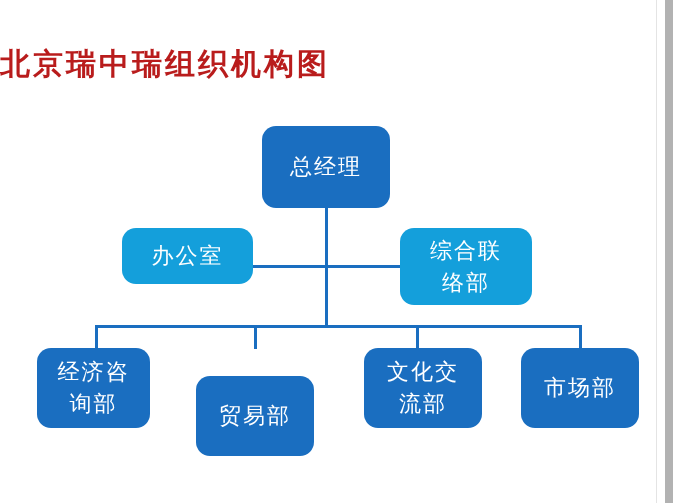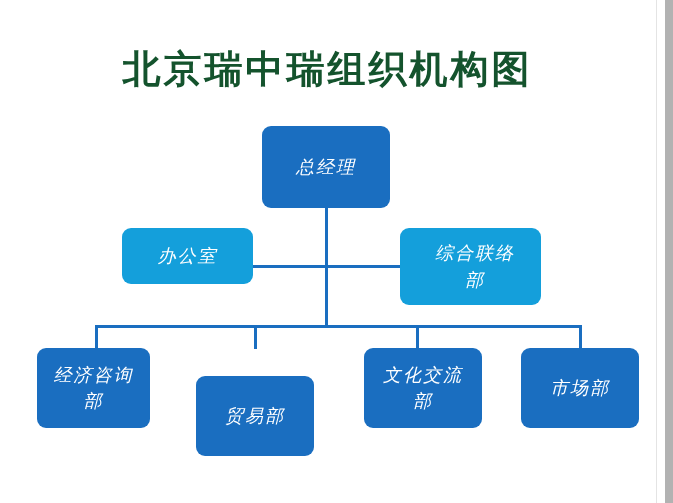--- a/index.html
+++ b/index.html
@@ -11,38 +11,38 @@
   }
   .canvas { position:absolute; left:0; top:0; width:673px; height:503px; }
 
   
   .page-edge-line { position:absolute; top:0; bottom:0; right:16px; width:1px; background:#e4e4e4; }
   .edge-strip { position:absolute; top:0; bottom:0; right:0; width:8px; background:#b2b2b2; }
 
   
   .chart-title {
     position:absolute; left:0; right:18px; top:44px;
-    text-align:center; font-size:38px; font-weight:bold;
-    letter-spacing:3px; color:#14532d;
+    font-size:30px; font-weight:bold;
+    letter-spacing:3px; color:#b91c1c;
   }
 
   
   .node {
-    position:absolute; border-radius:9px;
+    position:absolute; border-radius:14px;
     display:flex; align-items:center; justify-content:center;
-    color:#ffffff; font-size:18px; letter-spacing:2px;
-    text-align:center; line-height:1.45;font-style:italic;
+    color:#ffffff; font-size:22px; letter-spacing:2px;
+    text-align:center; line-height:1.45;
   }
   .node .node-label { max-width:88px; word-break:break-all; }
   .primary   { background:#1a6ec0; }
   .secondary { background:#149fdb; }
 
   #node-root    { left:262px; top:126px; width:128px; height:82px; }
   #node-office  { left:122px; top:228px; width:131px; height:56px; }
-  #node-liaison { left:400px; top:228px; width:132px; height:77px;padding-left:9px; }
+  #node-liaison { left:400px; top:228px; width:132px; height:77px; }
   #node-dept1   { left:37px;  top:348px; width:113px; height:80px; }
   #node-dept2   { left:196px; top:348px; width:118px; height:80px;margin-top:28px; }
   #node-dept3   { left:364px; top:348px; width:118px; height:80px; }
   #node-dept4   { left:521px; top:348px; width:118px; height:80px; }
 
   
   .connector { position:absolute; background:#1a6ec0; }
   .stem        { left:325px; top:208px; width:3px;  height:118px; }
   .assist-line { left:253px; top:265px; width:147px; height:3px; }
   .bus-line    { left:95px;  top:325px; width:487px; height:3px; }

